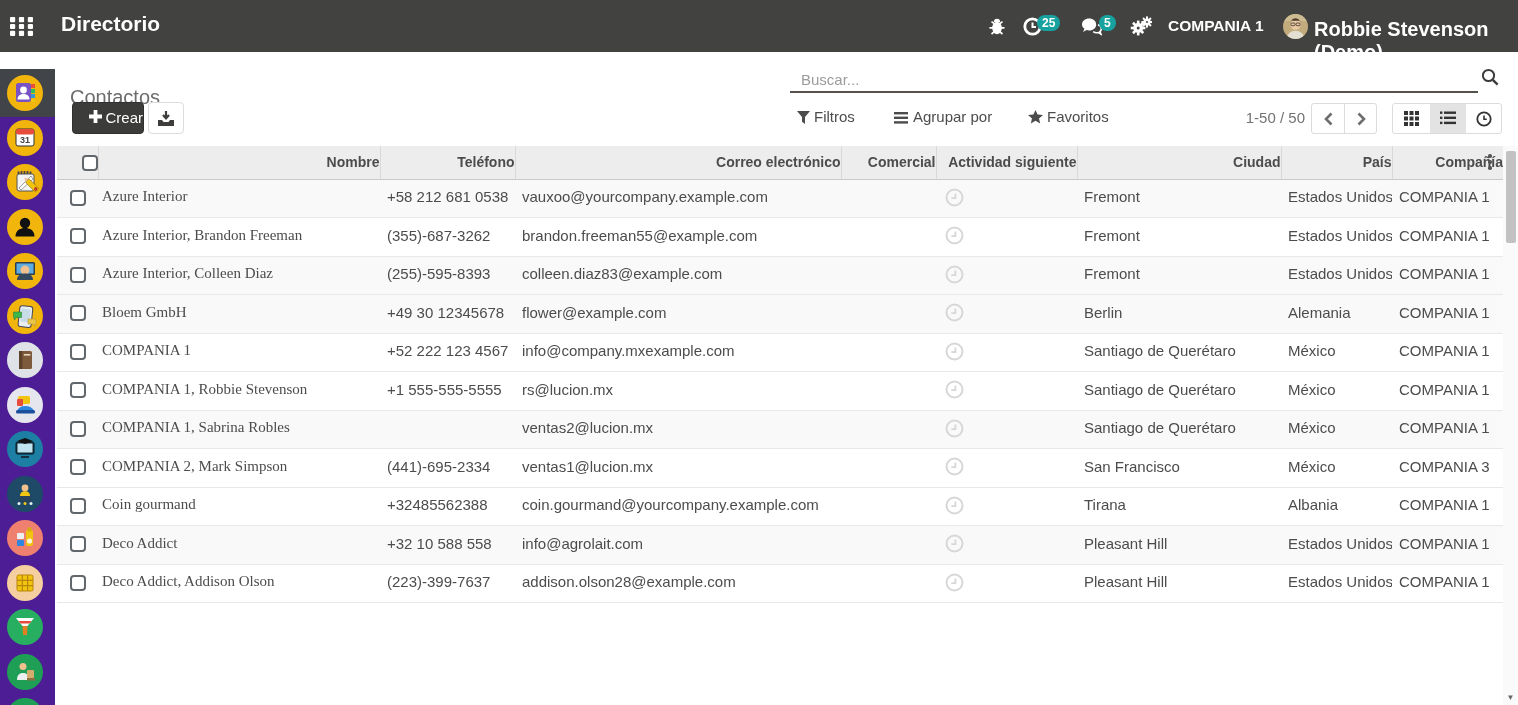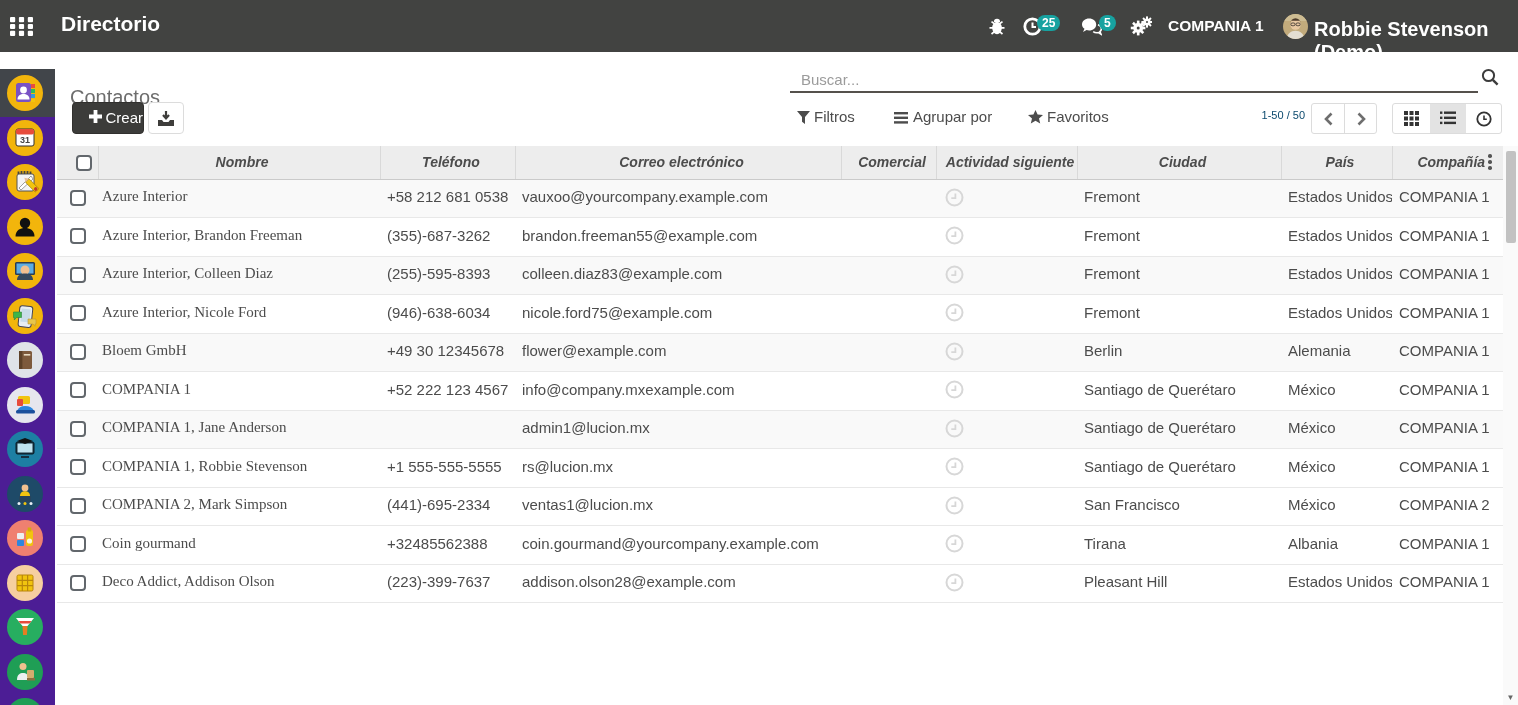--- a/index.html
+++ b/index.html
@@ -21,34 +21,34 @@
 .main { position:absolute; left:55px; top:52px; width:1463px; height:653px; background:#fff; }
 .bcrumb { position:absolute; left:15px; top:11px; font-size:20px; color:#6d6d6d;margin-top:23px; }
 .searchph { position:absolute; left:746px; top:19px; font-size:15px; color:#9b9b9b; }
 .searchline { position:absolute; left:735px; top:39px; width:688px; height:2px; background:#55514c; }
 .mag { position:absolute; left:1426px; top:16px; }
 .btncrear { position:absolute; left:17px; top:50px; width:72px; height:32px; background:#3c3c3a;
   border:1px solid #31302e; border-radius:4px; color:#fff; font-size:15px; text-align:right; line-height:30px; }
 .btndl { position:absolute; left:93px; top:50px; width:36px; height:32px; background:#fff;
   border:1px solid #dcdcdc; border-radius:4px; text-align:center; }
 .fitem { position:absolute; top:56px; font-size:15px; color:#4c4c4c; }
-.pager { position:absolute; left:1150px; top:57px; width:100px; text-align:right; font-size:11px; color:#0c4a6e; }
+.pager { position:absolute; left:1150px; top:57px; width:100px; text-align:right; font-size:15px; color:#737373; }
 .chevgrp { position:absolute; left:1256px; top:51px; width:66px; height:31px; border:1px solid #dcdcdc;
   border-radius:3px; background:#fff; }
 .chevgrp .sep { position:absolute; left:32px; top:0; width:1px; height:29px; background:#dcdcdc; }
 .chev { position:absolute; top:0; width:32px; height:29px; text-align:center; line-height:29px;
   font-size:16px; color:#777; font-weight:bold; }
 .swgrp { position:absolute; left:1337px; top:51px; width:110px; height:31px; border:1px solid #dcdcdc;
   border-radius:3px; background:#fff; }
 .swc { position:absolute; top:0; width:36px; height:29px; text-align:center; padding-top:7px; }
 .swc.active { background:#e3e3e3; }
 table { position:absolute; left:2px; top:94px; width:1446px; border-collapse:collapse; table-layout:fixed;
   font-size:15px; color:#4c4c4c; }
-th { background:#ededed; font-size:14px; font-weight:bold; text-align:center; height:33px;
-  padding:0 0 0 7px; border-left:1px solid #d9d9d9; border-bottom:1px solid #cacaca;font-style:italic; }
+th { background:#ededed; font-size:14px; font-weight:bold; text-align:right; height:33px;
+  padding:0 0 0 7px; border-left:1px solid #d9d9d9; border-bottom:1px solid #cacaca; }
 th.cb { border-left:none; }
 td { height:38.5px; padding:0 0 3px 7px; border-bottom:1px solid #e8e8e8; overflow:hidden; white-space:nowrap; }
 td:nth-child(2) { padding-left:4px;font-family:Liberation Serif, serif; }
 th:nth-child(2) { padding-left:6px; }
 tr.odd { background:#f9f9f9; }
 tr.even { background:#fff; }
 td.cb, th.cb { padding-left:13px; }
 .chk { display:inline-block; width:16px; height:16px; border:2px solid #62676c; border-radius:4px;
   background:#fff; vertical-align:middle; }
 td.act { padding-left:9px; }
@@ -398,34 +398,20 @@
           <td>colleen.diaz83@example.com</td>
           <td></td>
           <td class="act"><svg width="19" height="19" viewBox="0 0 19 19">
               <circle cx="9.5" cy="9.5" r="8" fill="none" stroke="#d7d7d7" stroke-width="2"></circle>
               <path d="M10.4 5.6 V10.2 H6.3" fill="none" stroke="#d7d7d7" stroke-width="1.8"></path>
             </svg></td>
           <td>Fremont</td>
           <td>Estados Unidos</td>
           <td>COMPANIA 1</td>
         </tr>
-<tr class="even">
-          <td class="cb"><span class="chk"></span></td>
-          <td>Azure Interior, Nicole Ford</td>
-          <td>(946)-638-6034</td>
-          <td>nicole.ford75@example.com</td>
-          <td></td>
-          <td class="act"><svg width="19" height="19" viewBox="0 0 19 19">
-              <circle cx="9.5" cy="9.5" r="8" fill="none" stroke="#d7d7d7" stroke-width="2"></circle>
-              <path d="M10.4 5.6 V10.2 H6.3" fill="none" stroke="#d7d7d7" stroke-width="1.8"></path>
-            </svg></td>
-          <td>Fremont</td>
-          <td>Estados Unidos</td>
-          <td>COMPANIA 1</td>
-        </tr>
 <tr class="odd">
           <td class="cb"><span class="chk"></span></td>
           <td>Bloem GmbH</td>
           <td>+49 30 12345678</td>
           <td>flower@example.com</td>
           <td></td>
           <td class="act"><svg width="19" height="19" viewBox="0 0 19 19">
               <circle cx="9.5" cy="9.5" r="8" fill="none" stroke="#d7d7d7" stroke-width="2"></circle>
               <path d="M10.4 5.6 V10.2 H6.3" fill="none" stroke="#d7d7d7" stroke-width="1.8"></path>
             </svg></td>
@@ -440,74 +426,88 @@
           <td>info@company.mxexample.com</td>
           <td></td>
           <td class="act"><svg width="19" height="19" viewBox="0 0 19 19">
               <circle cx="9.5" cy="9.5" r="8" fill="none" stroke="#d7d7d7" stroke-width="2"></circle>
               <path d="M10.4 5.6 V10.2 H6.3" fill="none" stroke="#d7d7d7" stroke-width="1.8"></path>
             </svg></td>
           <td>Santiago de Querétaro</td>
           <td>México</td>
           <td>COMPANIA 1</td>
         </tr>
-<tr class="odd">
-          <td class="cb"><span class="chk"></span></td>
-          <td>COMPANIA 1, Jane Anderson</td>
-          <td></td>
-          <td>admin1@lucion.mx</td>
-          <td></td>
-          <td class="act"><svg width="19" height="19" viewBox="0 0 19 19">
-              <circle cx="9.5" cy="9.5" r="8" fill="none" stroke="#d7d7d7" stroke-width="2"></circle>
-              <path d="M10.4 5.6 V10.2 H6.3" fill="none" stroke="#d7d7d7" stroke-width="1.8"></path>
-            </svg></td>
-          <td>Santiago de Querétaro</td>
-          <td>México</td>
-          <td>COMPANIA 1</td>
-        </tr>
 <tr class="even">
           <td class="cb"><span class="chk"></span></td>
           <td>COMPANIA 1, Robbie Stevenson</td>
           <td>+1 555-555-5555</td>
           <td>rs@lucion.mx</td>
           <td></td>
           <td class="act"><svg width="19" height="19" viewBox="0 0 19 19">
               <circle cx="9.5" cy="9.5" r="8" fill="none" stroke="#d7d7d7" stroke-width="2"></circle>
               <path d="M10.4 5.6 V10.2 H6.3" fill="none" stroke="#d7d7d7" stroke-width="1.8"></path>
             </svg></td>
           <td>Santiago de Querétaro</td>
           <td>México</td>
           <td>COMPANIA 1</td>
         </tr>
+<tr class="odd">
+          <td class="cb"><span class="chk"></span></td>
+          <td>COMPANIA 1, Sabrina Robles</td>
+          <td></td>
+          <td>ventas2@lucion.mx</td>
+          <td></td>
+          <td class="act"><svg width="19" height="19" viewBox="0 0 19 19">
+              <circle cx="9.5" cy="9.5" r="8" fill="none" stroke="#d7d7d7" stroke-width="2"></circle>
+              <path d="M10.4 5.6 V10.2 H6.3" fill="none" stroke="#d7d7d7" stroke-width="1.8"></path>
+            </svg></td>
+          <td>Santiago de Querétaro</td>
+          <td>México</td>
+          <td>COMPANIA 1</td>
+        </tr>
 <tr class="even">
           <td class="cb"><span class="chk"></span></td>
           <td>COMPANIA 2, Mark Simpson</td>
           <td>(441)-695-2334</td>
           <td>ventas1@lucion.mx</td>
           <td></td>
           <td class="act"><svg width="19" height="19" viewBox="0 0 19 19">
               <circle cx="9.5" cy="9.5" r="8" fill="none" stroke="#d7d7d7" stroke-width="2"></circle>
               <path d="M10.4 5.6 V10.2 H6.3" fill="none" stroke="#d7d7d7" stroke-width="1.8"></path>
             </svg></td>
           <td>San Francisco</td>
           <td>México</td>
-          <td>COMPANIA 2</td>
+          <td>COMPANIA 3</td>
         </tr>
 <tr class="even">
           <td class="cb"><span class="chk"></span></td>
           <td>Coin gourmand</td>
           <td>+32485562388</td>
           <td>coin.gourmand@yourcompany.example.com</td>
           <td></td>
           <td class="act"><svg width="19" height="19" viewBox="0 0 19 19">
               <circle cx="9.5" cy="9.5" r="8" fill="none" stroke="#d7d7d7" stroke-width="2"></circle>
               <path d="M10.4 5.6 V10.2 H6.3" fill="none" stroke="#d7d7d7" stroke-width="1.8"></path>
             </svg></td>
           <td>Tirana</td>
           <td>Albania</td>
+          <td>COMPANIA 1</td>
+        </tr>
+<tr class="odd">
+          <td class="cb"><span class="chk"></span></td>
+          <td>Deco Addict</td>
+          <td>+32 10 588 558</td>
+          <td>info@agrolait.com</td>
+          <td></td>
+          <td class="act"><svg width="19" height="19" viewBox="0 0 19 19">
+              <circle cx="9.5" cy="9.5" r="8" fill="none" stroke="#d7d7d7" stroke-width="2"></circle>
+              <path d="M10.4 5.6 V10.2 H6.3" fill="none" stroke="#d7d7d7" stroke-width="1.8"></path>
+            </svg></td>
+          <td>Pleasant Hill</td>
+          <td>Estados Unidos</td>
           <td>COMPANIA 1</td>
         </tr>
 <tr class="even">
           <td class="cb"><span class="chk"></span></td>
           <td>Deco Addict, Addison Olson</td>
           <td>(223)-399-7637</td>
           <td>addison.olson28@example.com</td>
           <td></td>
           <td class="act"><svg width="19" height="19" viewBox="0 0 19 19">
               <circle cx="9.5" cy="9.5" r="8" fill="none" stroke="#d7d7d7" stroke-width="2"></circle>

